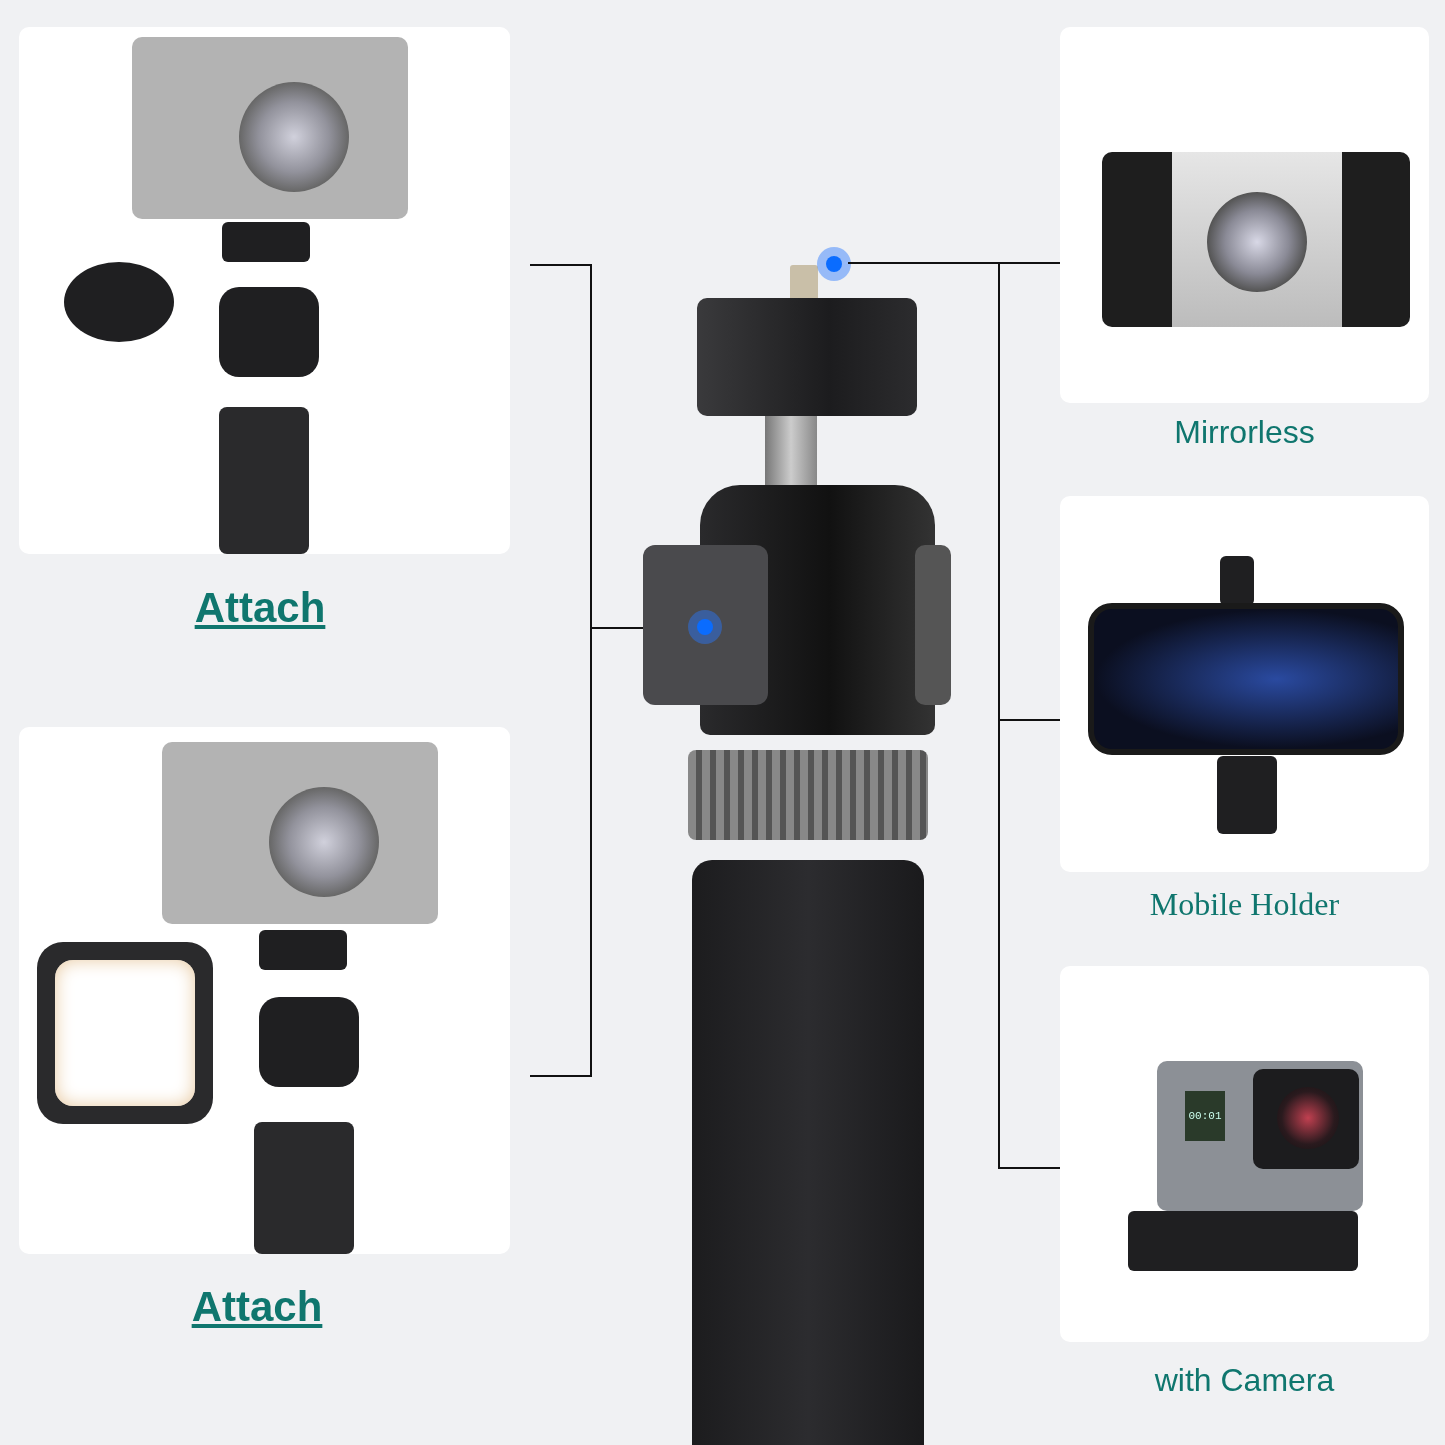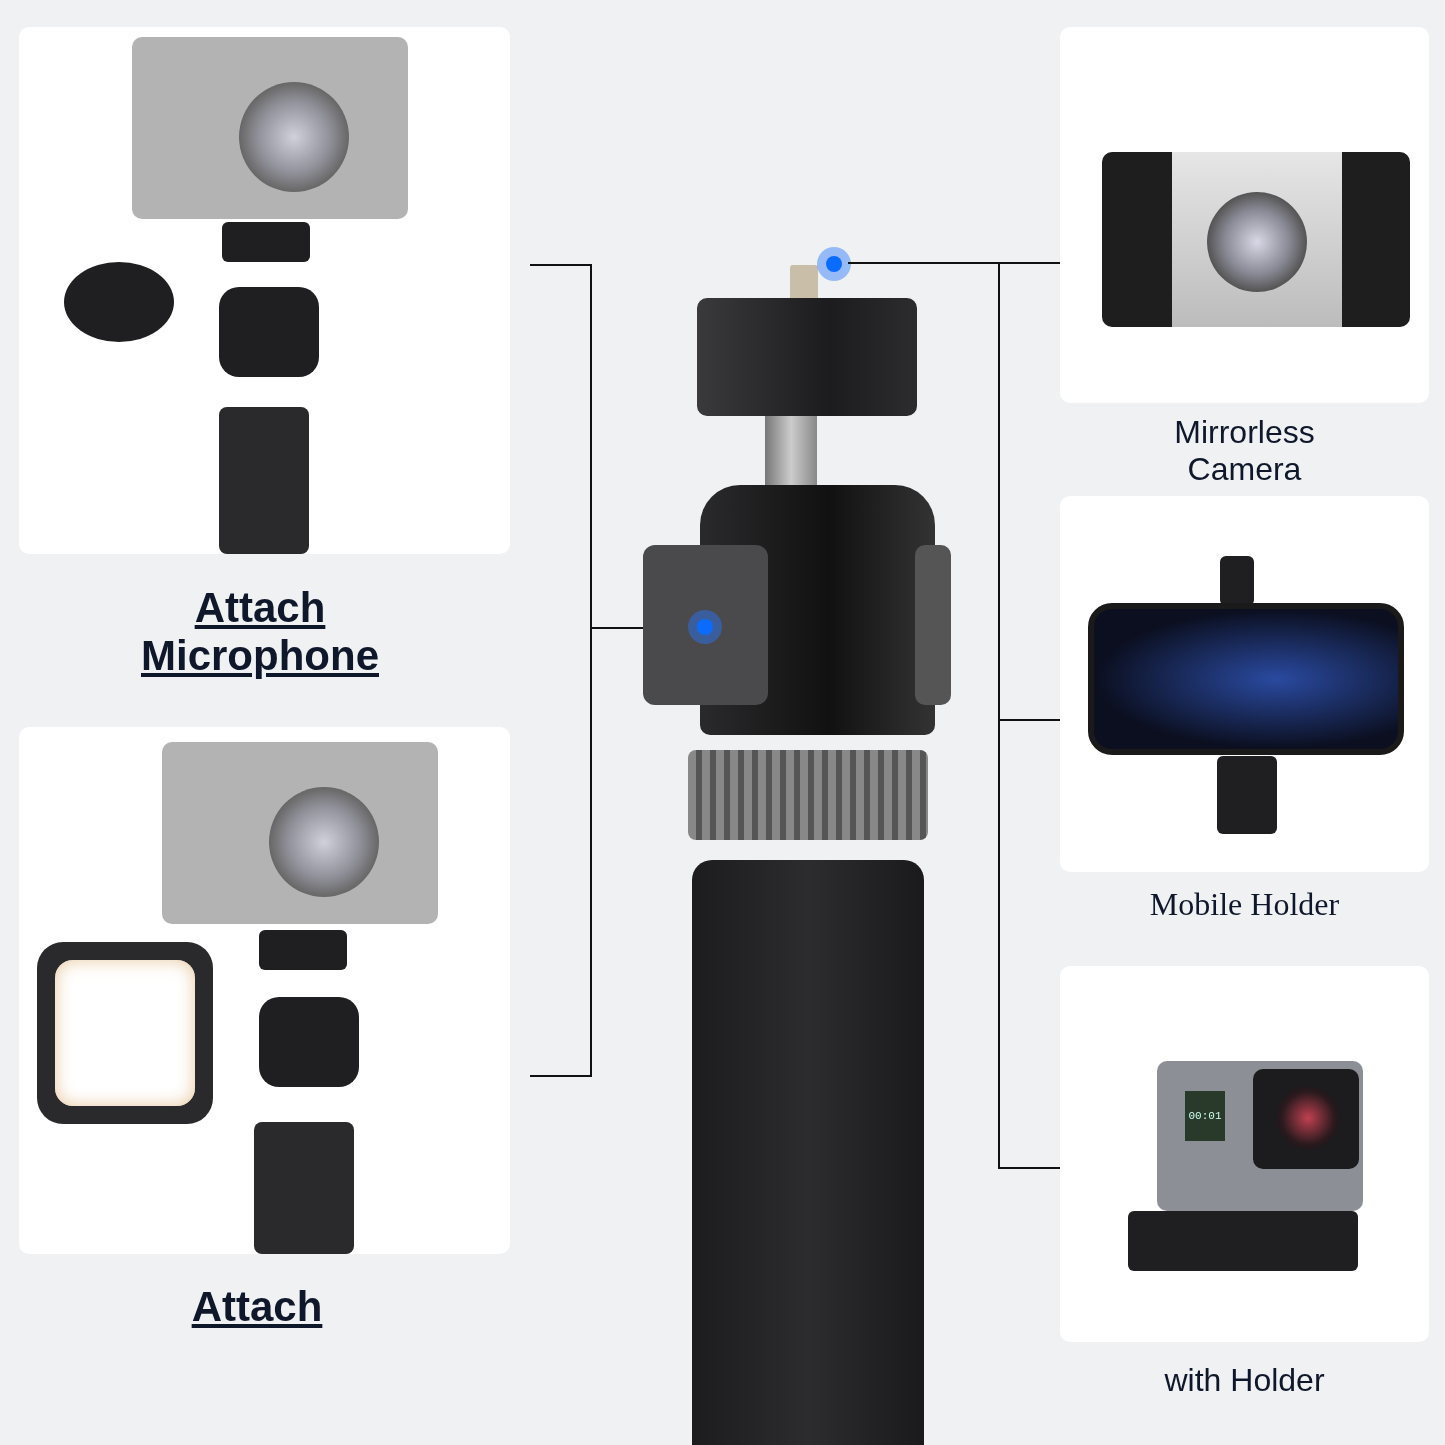--- a/index.html
+++ b/index.html
@@ -1,18 +1,18 @@
 <!DOCTYPE html>
 <html><head>
 <meta charset="utf-8">
 <style>
   html,body{margin:0;padding:0;}
   body{width:1445px;height:1445px;background:#f0f1f3;position:relative;overflow:hidden;font-family:"Liberation Sans",sans-serif;}
   .card{position:absolute;background:#ffffff;border-radius:10px;overflow:hidden;}
-  .label{position:absolute;text-align:center;color:#0f172a;line-height:1.15;}
+  .label{position:absolute;text-align:center;color:#0f766e;line-height:1.15;}
   .label.bold{font-weight:bold;font-size:42px;text-decoration:underline;}
   .label.reg{font-size:32px;}
   .line{position:absolute;background:#111;}
   .dot{position:absolute;width:34px;height:34px;border-radius:50%;background:rgba(40,120,255,.45);}
   .dot::after{content:"";position:absolute;left:9px;top:9px;width:16px;height:16px;border-radius:50%;background:#0a6cff;}
   
   .gray-cam{position:absolute;background:#9a9a9a;border-radius:10px;opacity:.75;}
   .lens{position:absolute;border-radius:50%;background:radial-gradient(circle,#d8d8e6 0%,#8a8a96 45%,#555 70%,#777 100%);}
   .blk{position:absolute;background:#1f1f21;}
 </style>
@@ -22,21 +22,20 @@
 <div class="card" style="left:19px;top:27px;width:491px;height:527px;">
   <div class="gray-cam" style="left:113px;top:10px;width:276px;height:182px;"></div>
   <div class="lens" style="left:220px;top:55px;width:110px;height:110px;opacity:.8;"></div>
   <div class="blk" style="left:203px;top:195px;width:88px;height:40px;border-radius:6px;"></div>
   <div class="blk" style="left:200px;top:260px;width:100px;height:90px;border-radius:20px;"></div>
   <div class="blk" style="left:45px;top:235px;width:110px;height:80px;border-radius:50%;"></div>
   <div class="blk" style="left:200px;top:380px;width:90px;height:147px;border-radius:8px;background:#2a2a2c;"></div>
 </div>
 <div class="label bold" style="left:60px;top:584px;width:400px;">
   <div>Attach</div>
-  <div>Microphone</div>
 </div>
 
 <div class="card" style="left:19px;top:727px;width:491px;height:527px;">
   <div class="gray-cam" style="left:143px;top:15px;width:276px;height:182px;"></div>
   <div class="lens" style="left:250px;top:60px;width:110px;height:110px;opacity:.8;"></div>
   <div class="blk" style="left:240px;top:203px;width:88px;height:40px;border-radius:6px;"></div>
   <div style="position:absolute;left:18px;top:215px;width:176px;height:182px;border-radius:26px;background:#2a2a2c;">
     <div style="position:absolute;left:18px;top:18px;width:140px;height:146px;border-radius:18px;background:#fff;box-shadow:inset 0 0 18px #e8c9a0;"></div>
   </div>
   <div class="blk" style="left:240px;top:270px;width:100px;height:90px;border-radius:20px;"></div>
@@ -70,35 +69,34 @@
 <div class="line" style="left:998px;top:1167px;width:62px;height:2px;"></div>
 
 <div class="card" style="left:1060px;top:27px;width:369px;height:376px;">
   <div style="position:absolute;left:42px;top:125px;width:308px;height:175px;background:#1e1e1e;border-radius:10px;">
     <div style="position:absolute;left:70px;top:0;width:170px;height:175px;background:linear-gradient(#e6e6e6,#bcbcbc);"></div>
     <div class="lens" style="left:105px;top:40px;width:100px;height:100px;"></div>
   </div>
 </div>
 <div class="label reg" style="left:1060px;top:414px;width:369px;">
   <div>Mirrorless</div>
-  <div>Camera</div>
 </div>
 
 <div class="card" style="left:1060px;top:496px;width:369px;height:376px;">
   <div class="blk" style="left:160px;top:60px;width:34px;height:50px;border-radius:6px;"></div>
   <div style="position:absolute;left:28px;top:107px;width:316px;height:152px;border-radius:24px;background:radial-gradient(ellipse at 60% 50%,#2a4aa0,#0b0f20 70%);border:6px solid #1a1a1a;box-sizing:border-box;"></div>
   <div class="blk" style="left:157px;top:260px;width:60px;height:78px;border-radius:6px;"></div>
 </div>
 <div class="label reg" style="left:1060px;top:886px;width:369px;font-family:Liberation Serif, serif;">
   <div>Mobile Holder</div>
 </div>
 
 <div class="card" style="left:1060px;top:966px;width:369px;height:376px;">
   <div style="position:absolute;left:97px;top:95px;width:206px;height:150px;background:#8c9096;border-radius:10px;">
     <div style="position:absolute;left:28px;top:30px;width:40px;height:50px;background:#2a3a2a;color:#cfe;font-size:11px;font-family:'Liberation Mono',monospace;text-align:center;line-height:50px;">00:01</div>
     <div style="position:absolute;left:96px;top:8px;width:106px;height:100px;background:#1c1c1e;border-radius:10px;"></div>
     <div class="lens" style="left:120px;top:26px;width:62px;height:62px;background:radial-gradient(circle,#c04050,#2a1a1e 60%,#111);"></div>
   </div>
   <div class="blk" style="left:68px;top:245px;width:230px;height:60px;border-radius:6px;"></div>
 </div>
 <div class="label reg" style="left:1060px;top:1362px;width:369px;">
-  <div>with Holder</div>
+  <div>with Camera</div>
 </div>
 
 </body></html>

